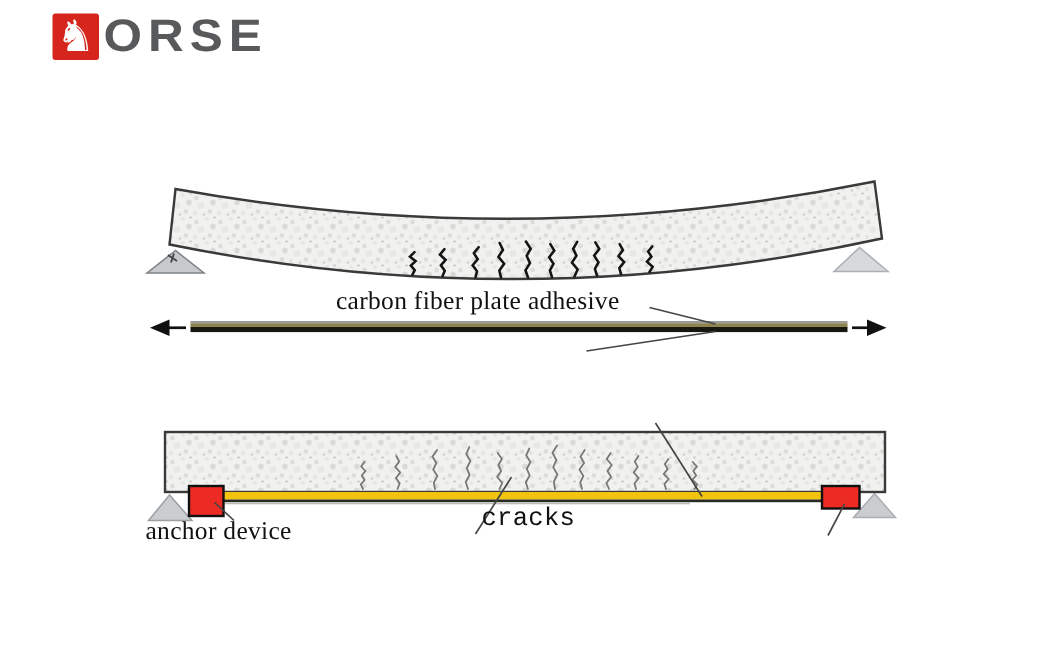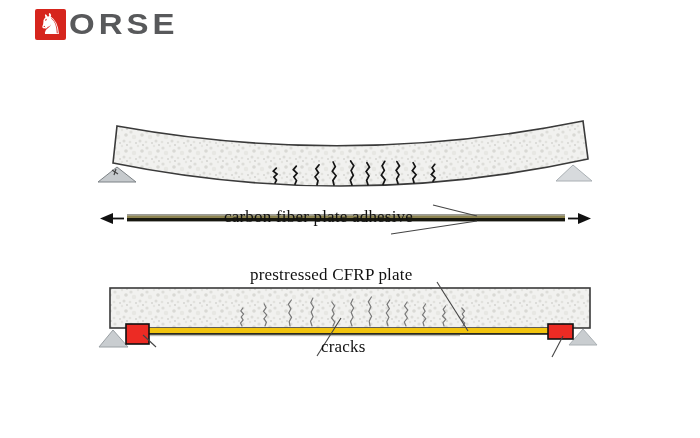--- a/index.html
+++ b/index.html
@@ -106,16 +106,16 @@
       <rect x="126" y="324" width="23" height="20" stroke="#111" stroke-width="1.6" fill="#ec2b24"></rect>
       <rect x="548" y="324" width="25" height="15" stroke="#111" stroke-width="1.6" fill="#ec2b24"></rect>
 
       <line x1="437" y1="282" x2="468" y2="331" stroke="#444" stroke-width="1.1"></line>
       <line x1="317" y1="356" x2="341" y2="318" stroke="#444" stroke-width="1.1"></line>
       <line x1="156" y1="347" x2="143" y2="335" stroke="#444" stroke-width="1.1"></line>
       <line x1="552" y1="357" x2="563" y2="336" stroke="#444" stroke-width="1.1"></line>
     </g>
   </svg>
 
-  <div class="label" style="left:224px;top:207px;">carbon fiber plate adhesive</div>
-  <div class="label" style="left:250px;top:265px;">prestressed CFRP plate</div>
-  <div class="label" style="left:321px;top:337px;">cracks</div>
+  <div class="label" style="left:224px;top:191px;">carbon fiber plate adhesive</div>
+  <div class="label" style="left:321px;top:337px;font-family:Liberation Mono, monospace;">cracks</div>
+  <div class="label" style="left:97px;top:344px;">anchor device</div>
 </div>
 
 </body></html>

